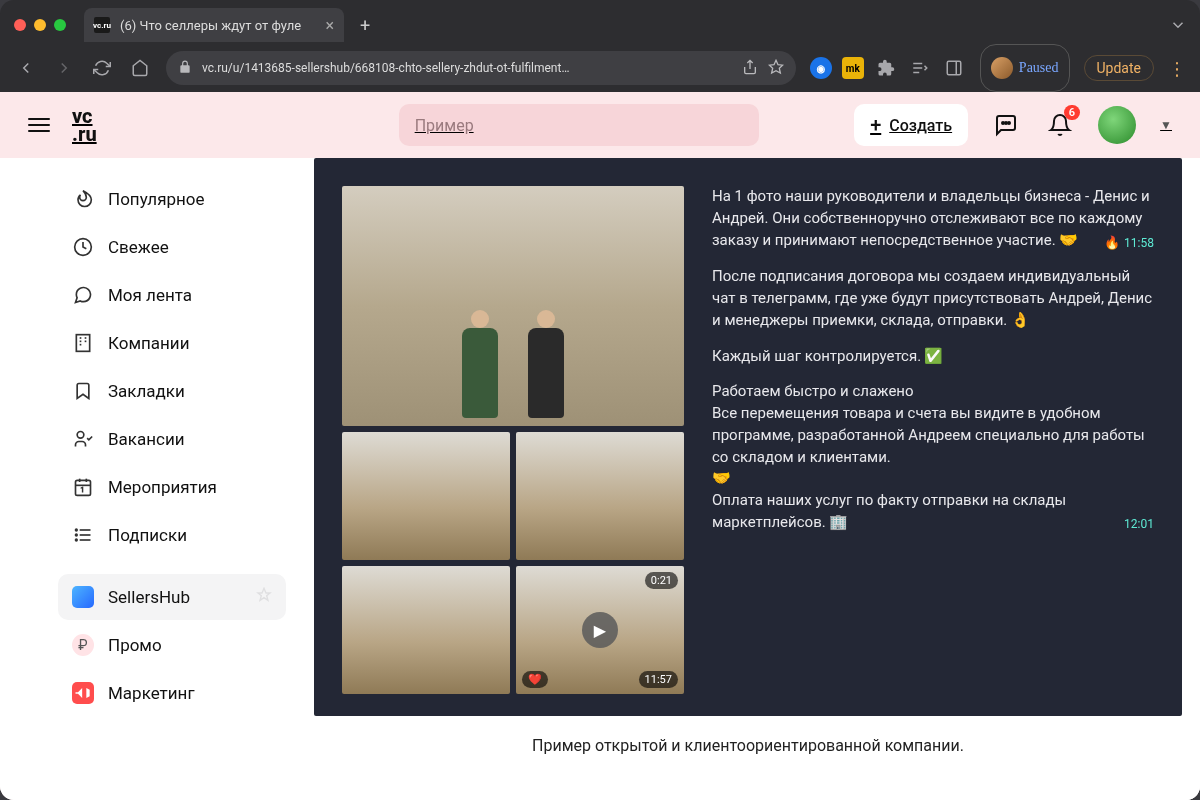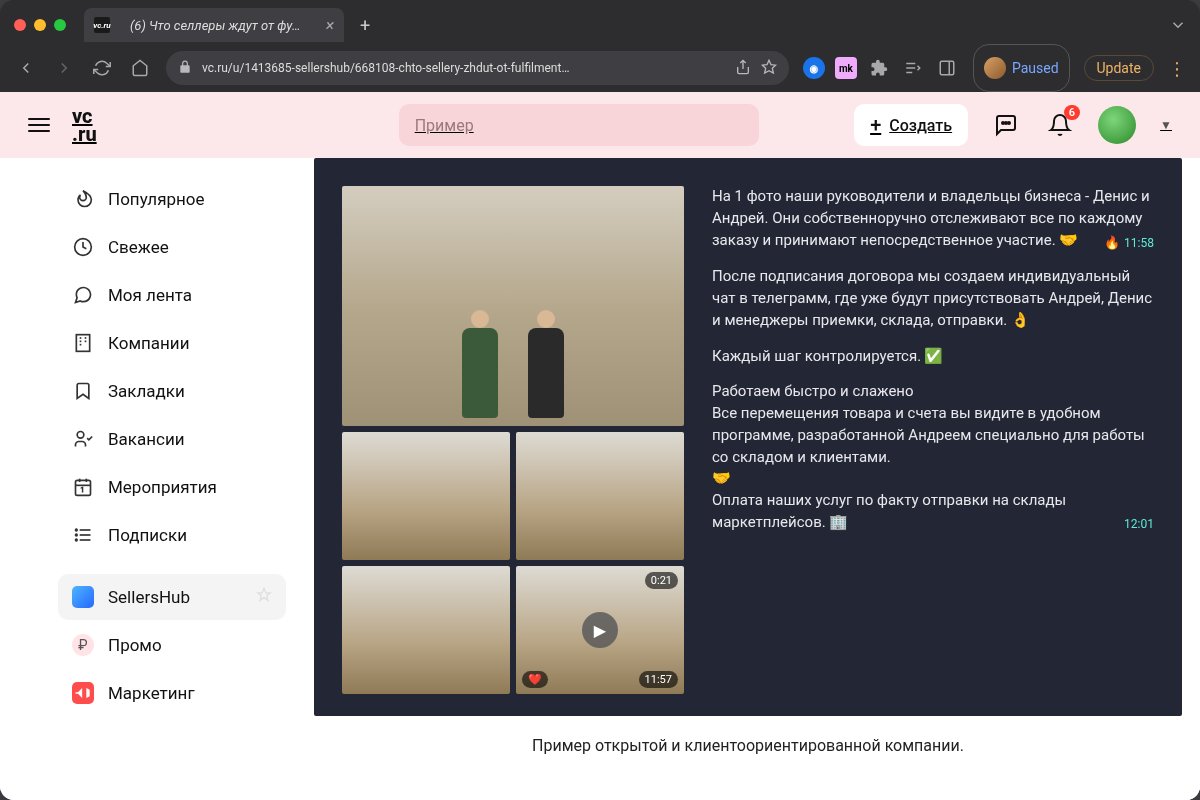--- a/index.html
+++ b/index.html
@@ -4,39 +4,39 @@
 <style>
 * { margin: 0; padding: 0; box-sizing: border-box; }
 body { font-family: -apple-system, BlinkMacSystemFont, "Segoe UI", Roboto, sans-serif; background: #3a3a3f; width: 1200px; height: 800px; overflow: hidden; border-radius: 14px; }
 
 
 .chrome { background: #2d2d30; height: 92px; display: flex; flex-direction: column; }
 .tabbar { height: 44px; display: flex; align-items: center; padding: 6px 10px 0 14px; gap: 8px; }
 .traffic { display: flex; gap: 8px; margin-right: 10px; }
 .dot { width: 12px; height: 12px; border-radius: 50%; }
 .dot.r { background: #ff5f57; } .dot.y { background: #febc2e; } .dot.g { background: #28c840; }
-.tab { background: #3f3f43; height: 34px; border-radius: 8px 8px 0 0; display: flex; align-items: center; padding: 0 10px; gap: 20px; width: 260px; color: #ddd; font-size: 13px; font-style: italic; }
+.tab { background: #3f3f43; height: 34px; border-radius: 8px 8px 0 0; display: flex; align-items: center; padding: 0 10px; gap: 10px; width: 260px; color: #ddd; font-size: 13px; }
 .favicon { width: 16px; height: 16px; background: #1a1a1a; color: #fff; font-size: 8px; display: flex; align-items: center; justify-content: center; border-radius: 2px; font-weight: 700; }
 .tab-title { flex: 1; white-space: nowrap; overflow: hidden; text-overflow: ellipsis; }
 .tab-close { color: #aaa; font-size: 16px; }
 .newtab { color: #ccc; font-size: 18px; margin-left: 8px; }
 .toolbar { height: 48px; display: flex; align-items: center; padding: 0 14px; gap: 14px; }
 .tbtn { color: #a8a8ac; display: flex; align-items: center; justify-content: center; width: 24px; height: 24px; }
 .tbtn svg { width: 18px; height: 18px; }
 .tbtn.dim { opacity: .45; }
 .urlbar { flex: 1; background: #3f3f43; height: 34px; border-radius: 17px; display: flex; align-items: center; padding: 0 12px; gap: 10px; color: #ddd; font-size: 12px; }
 .urlbar .lock { color: #b9b9bc; }
 .urltext { flex: 1; white-space: nowrap; overflow: hidden; text-overflow: ellipsis; }
 .share, .star { color: #b9b9bc; }
 .ext-group { display: flex; align-items: center; gap: 10px; }
 .ext { width: 22px; height: 22px; border-radius: 4px; display: flex; align-items: center; justify-content: center; color: #fff; font-size: 10px; font-weight: 700; }
 .ext.blue { background: #1a73e8; border-radius: 50%; }
-.ext.orange { background: #f0abfc; color: #000; }
+.ext.orange { background: #eab308; color: #000; }
 .profilepic { width: 22px; height: 22px; border-radius: 50%; background: linear-gradient(135deg,#d9a066,#8b5a2b); }
-.paused { color: #7aa7ff; font-size: 14px; border: 1px solid #555; padding: 12px 10px; border-radius: 16px; display: flex; align-items: center; gap: 6px; }
+.paused { color: #7aa7ff; font-size: 14px; border: 1px solid #555; padding: 12px 10px; border-radius: 16px; display: flex; align-items: center; gap: 6px; font-family: Liberation Serif, serif; }
 .update { color: #f0b265; border: 1px solid #5a4a36; padding: 4px 12px; border-radius: 16px; font-size: 14px; }
 .kebab { color: #f0b265; font-size: 18px; }
 
 
 .page { height: 708px; display: flex; flex-direction: column; background: #fce8ea; }
 .topbar { height: 66px; display: flex; align-items: center; padding: 0 28px; gap: 22px; text-decoration: underline; }
 .burger { width: 22px; display: flex; flex-direction: column; gap: 4px; }
 .burger div { height: 2px; background: #111; border-radius: 1px; }
 .logo { font-weight: 800; font-size: 20px; line-height: .9; color: #111; }
 .searchbox { flex: 0 0 360px; margin-left: 280px; height: 42px; background: #f7d5d9; border-radius: 10px; display: flex; align-items: center; padding: 0 16px; color: #9a7a7e; font-size: 16px; }

